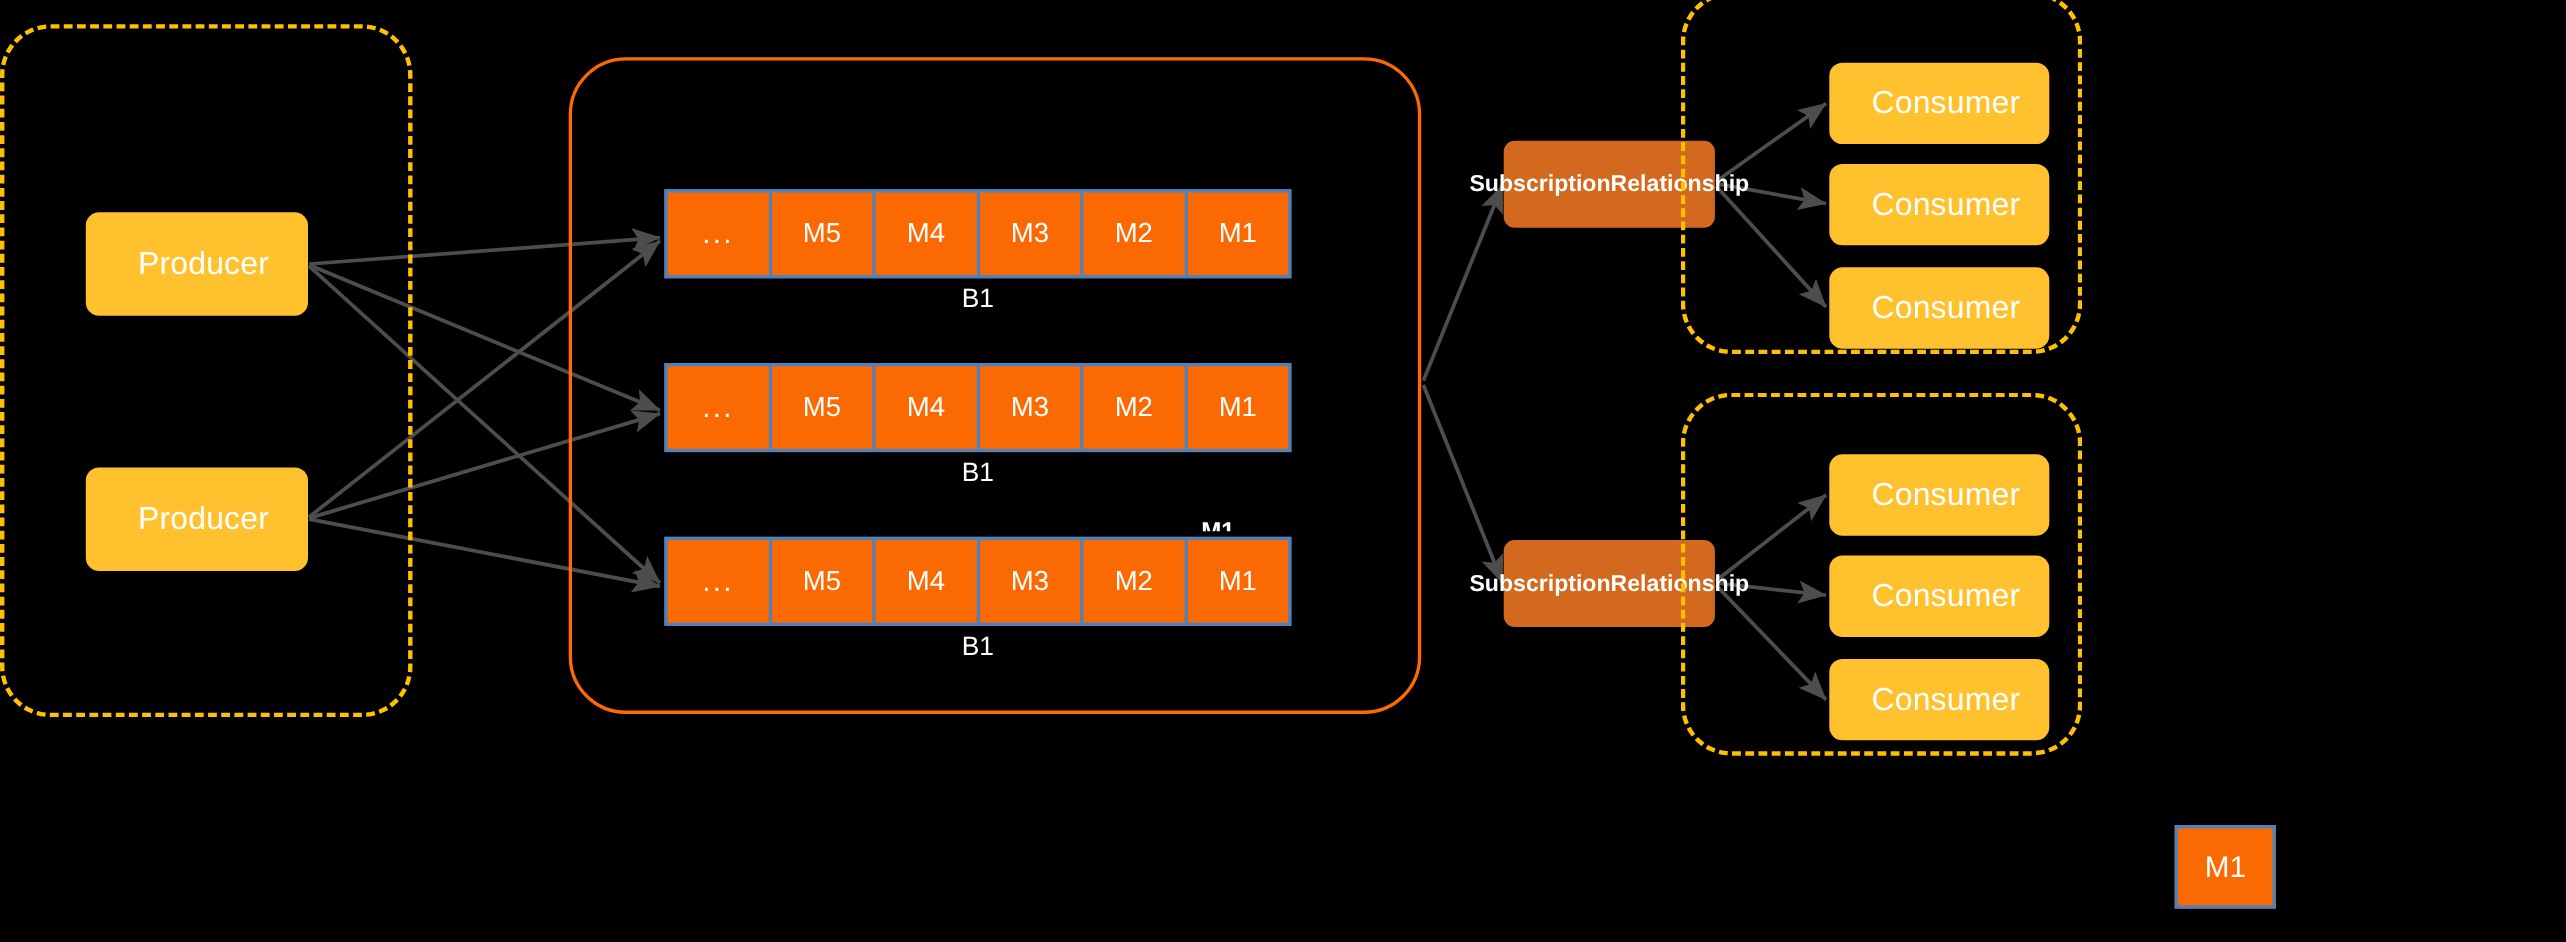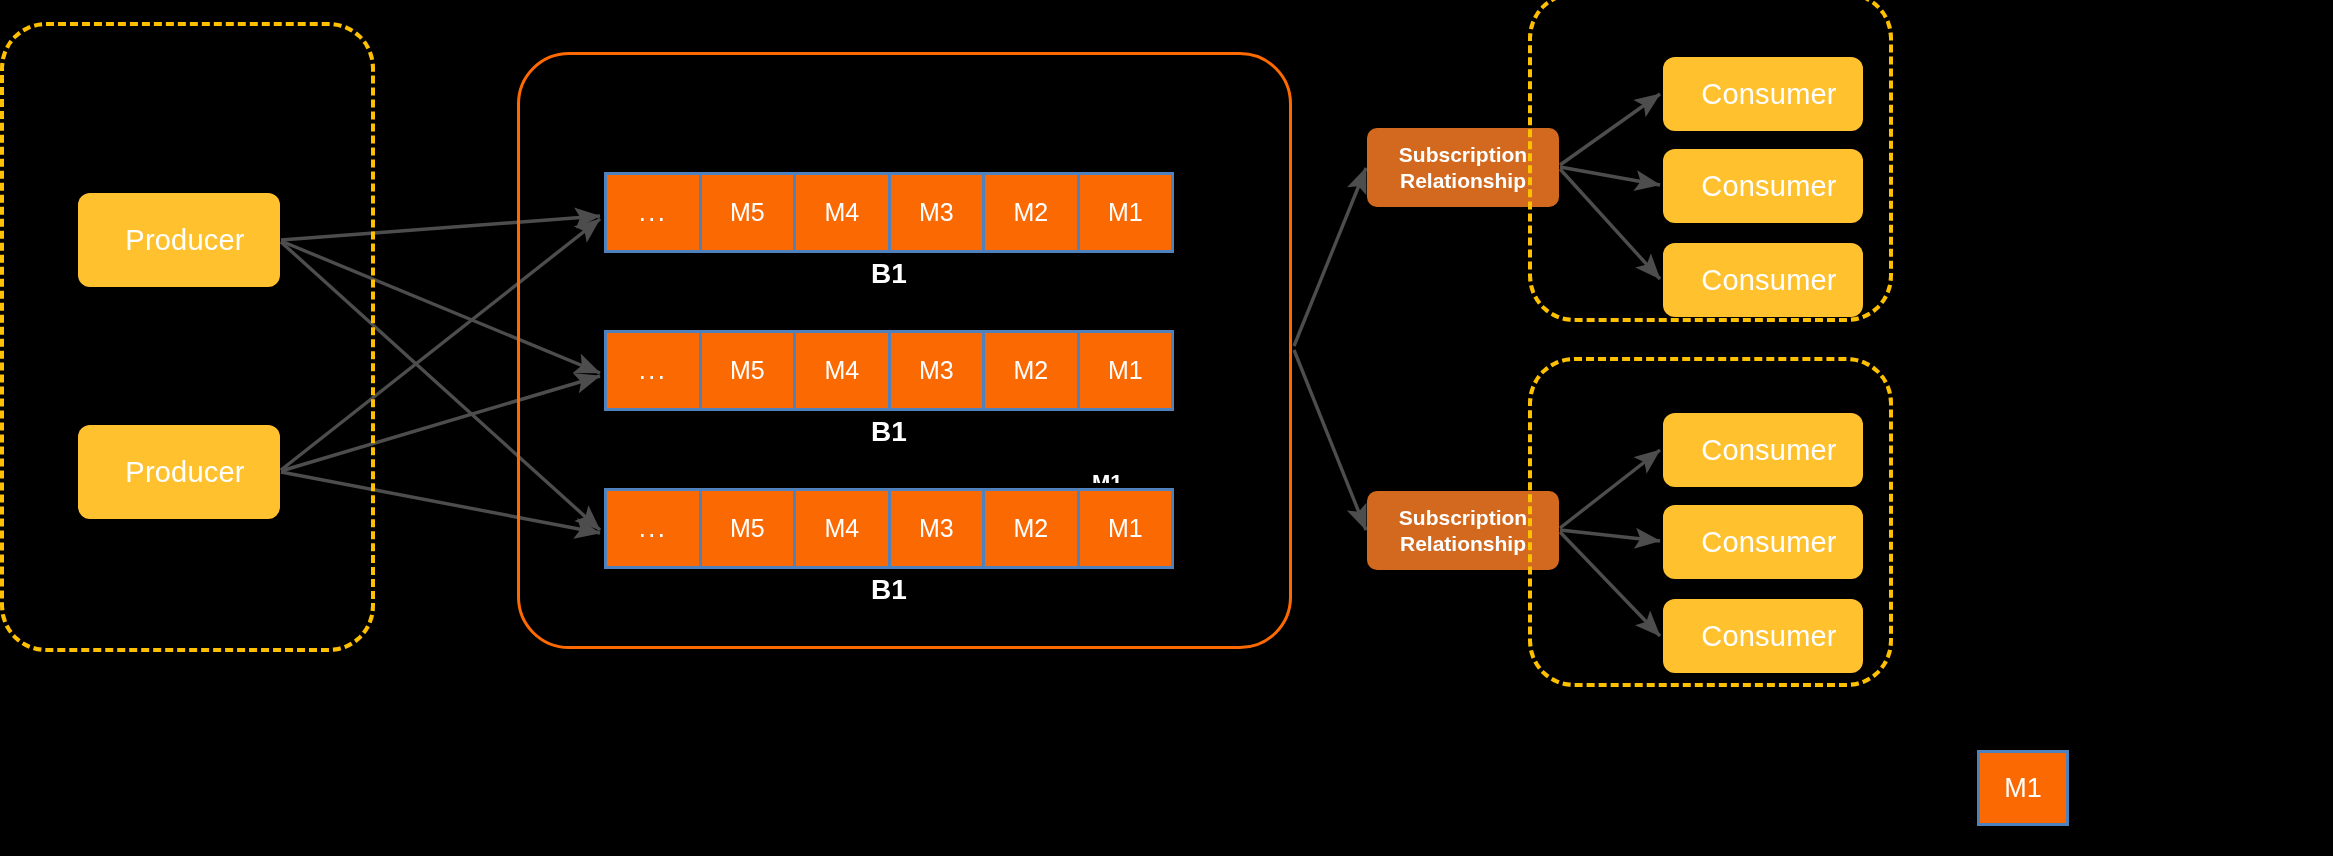--- a/index.html
+++ b/index.html
@@ -67,21 +67,21 @@
   }
 
   
   .sub-node {
     position: absolute;
     box-sizing: border-box;
     border-radius: 10px;
     background: #D2691E;
     color: #FFFFFF;
     display: flex;
-    flex-direction: column;
+    flex-direction: row;
     align-items: center;
     justify-content: center;
     font-size: 21px;
     font-weight: 600;
     line-height: 1.22;
     text-align: center;
   }
 
   
   .queue {
@@ -101,22 +101,22 @@
     font-size: 25px;
     border-right: 3px solid #4F81BD;
     box-sizing: border-box;
   }
   .queue .cell:last-child { border-right: 0; }
   .queue .cell.ellipsis { font-size: 27px; letter-spacing: 2px; }
 
   .queue-label {
     position: absolute;
     color: #FFFFFF;
-    font-size: 28px;
-    font-weight: bold;
+    font-size: 24px;
+    font-weight: normal;
     text-align: center;
     white-space: nowrap;
   }
 
   
   .stray-label {
     position: absolute;
     color: #FFFFFF;
     font-size: 22px;
     font-weight: bold;

